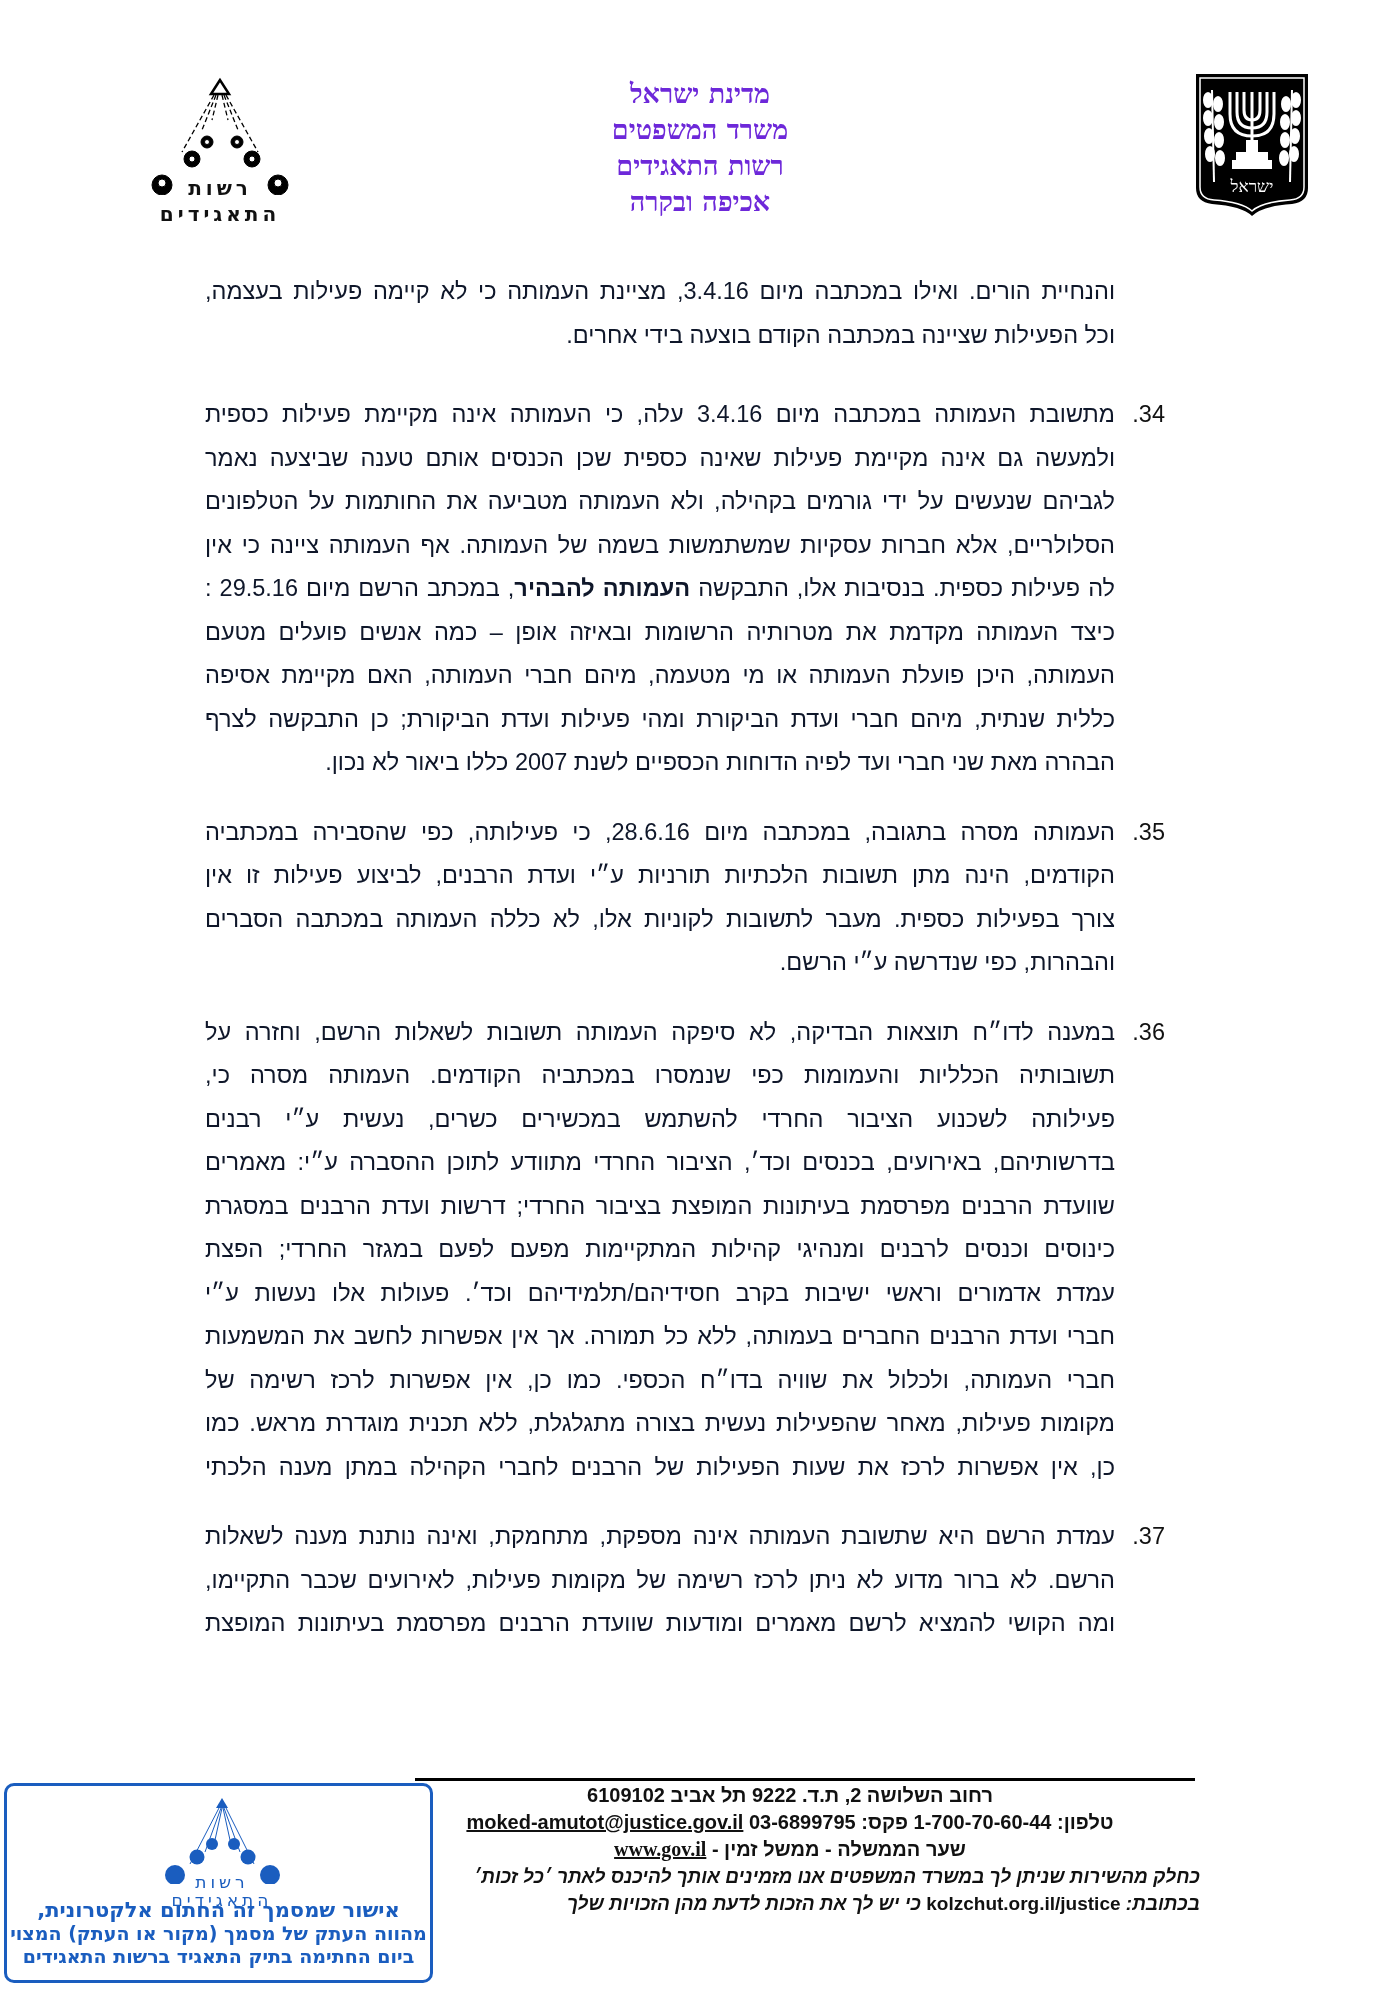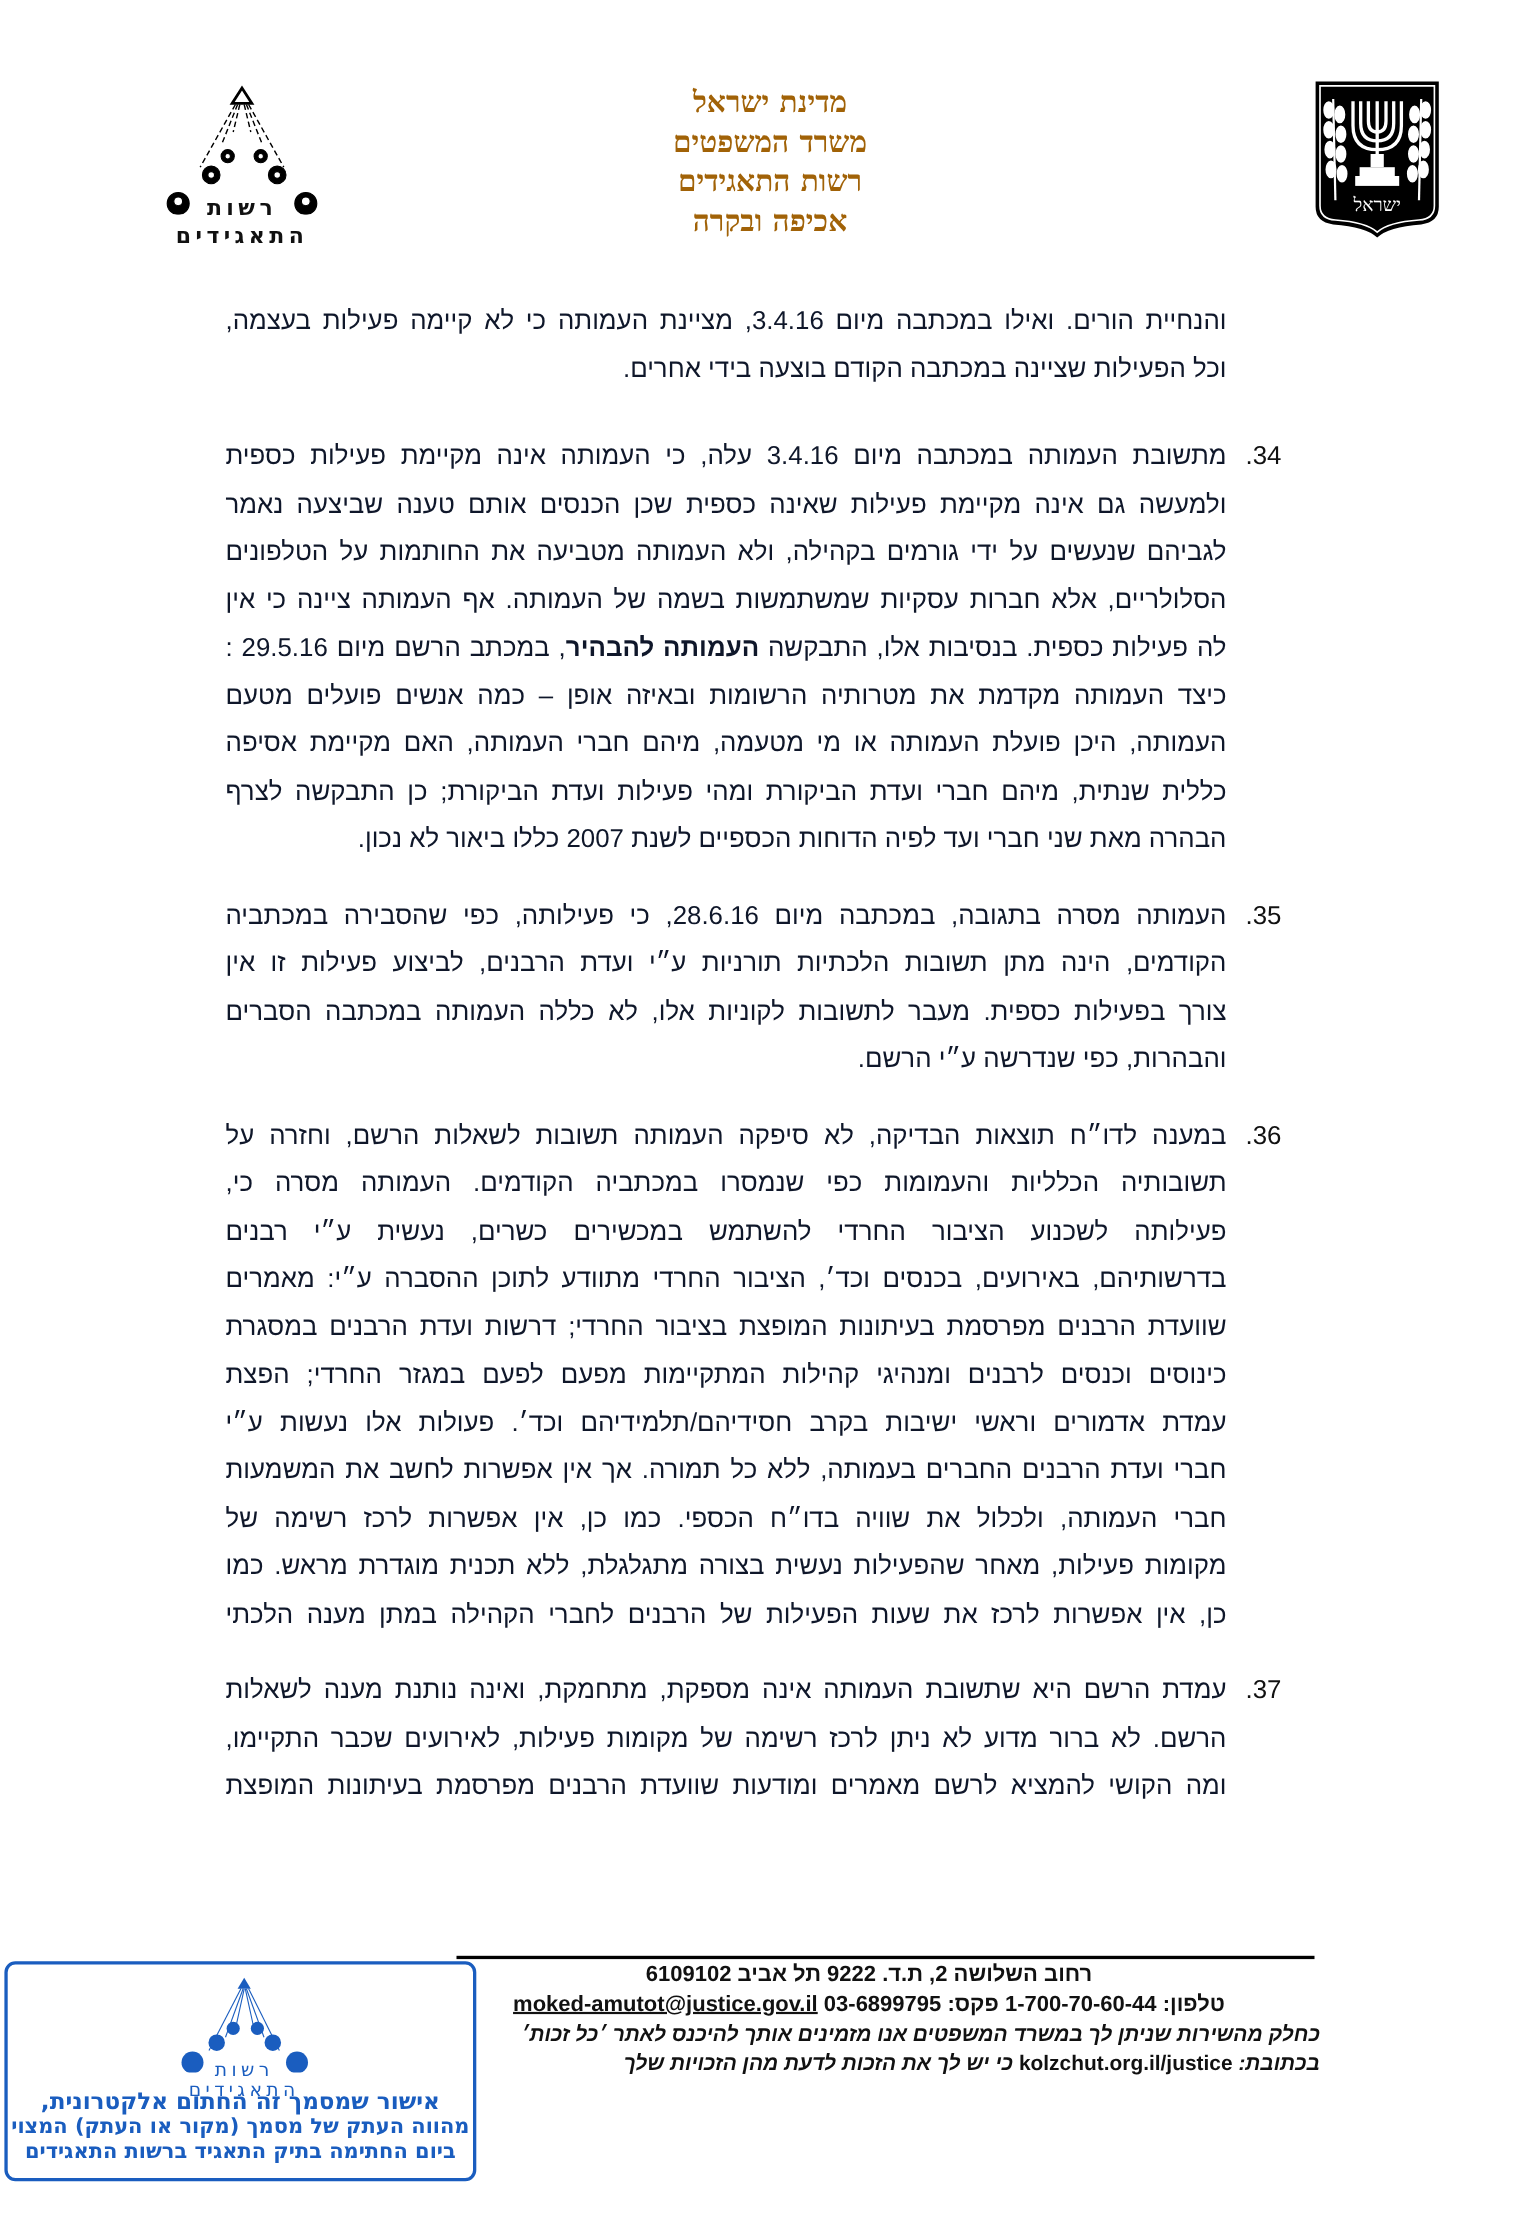--- a/index.html
+++ b/index.html
@@ -7,21 +7,21 @@
     width:1400px; height:2014px; position:relative; overflow:hidden;
     font-family: "Liberation Sans", "DejaVu Sans", sans-serif;
     color:#111;
   }
   .page { position:absolute; inset:0; }
 
   
   .header-title {
     position:absolute; top:76px; left:540px; width:320px;
     text-align:center; font-family:"DejaVu Serif", serif; font-weight:bold;
-    font-size:27px; line-height:36px; color:#a16207;
+    font-size:27px; line-height:36px; color:#6d28d9;
   }
   .emblem {
     position:absolute; left:1192px; top:70px; width:120px; height:150px;
   }
   .corp-logo {
     position:absolute; left:140px; top:70px; width:160px; height:165px;
   }
   .corp-logo-text {
     position:absolute; left:0; right:0; text-align:center;
     font-family:"DejaVu Sans", sans-serif; font-weight:bold; color:#111;
@@ -205,20 +205,24 @@
       <div class="line">ומה הקושי להמציא לרשם מאמרים ומודעות שוועדת הרבנים מפרסמת בעיתונות המופצת</div>
     </div>
   </div>
 
   <div class="footer-rule"></div>
   <div class="footer">
     <div class="f-line">רחוב השלושה 2, ת.ד. 9222 תל אביב 6109102</div>
     <div class="f-line">
       <span>טלפון: 1-700-70-60-44  פקס: 03-6899795</span>
       <span class="u" dir="ltr">moked-amutot@justice.gov.il</span>
+    </div>
+    <div class="f-line">
+      <span>שער הממשלה - ממשל זמין -</span>
+      <span class="u" style="font-family:'Liberation Serif',serif;" dir="ltr">www.gov.il</span>
     </div>
     <div class="f-italic">כחלק מהשירות שניתן לך במשרד המשפטים אנו מזמינים אותך להיכנס לאתר ׳כל זכות׳</div>
     <div class="f-italic">
       <span>בכתובת:</span>
       <span class="u" style="font-style:normal;margin-top:47px;" dir="ltr">kolzchut.org.il/justice</span>
       <span>כי יש לך את הזכות לדעת מהן הזכויות שלך</span>
     </div>
   </div>
 
   <div class="stamp">

